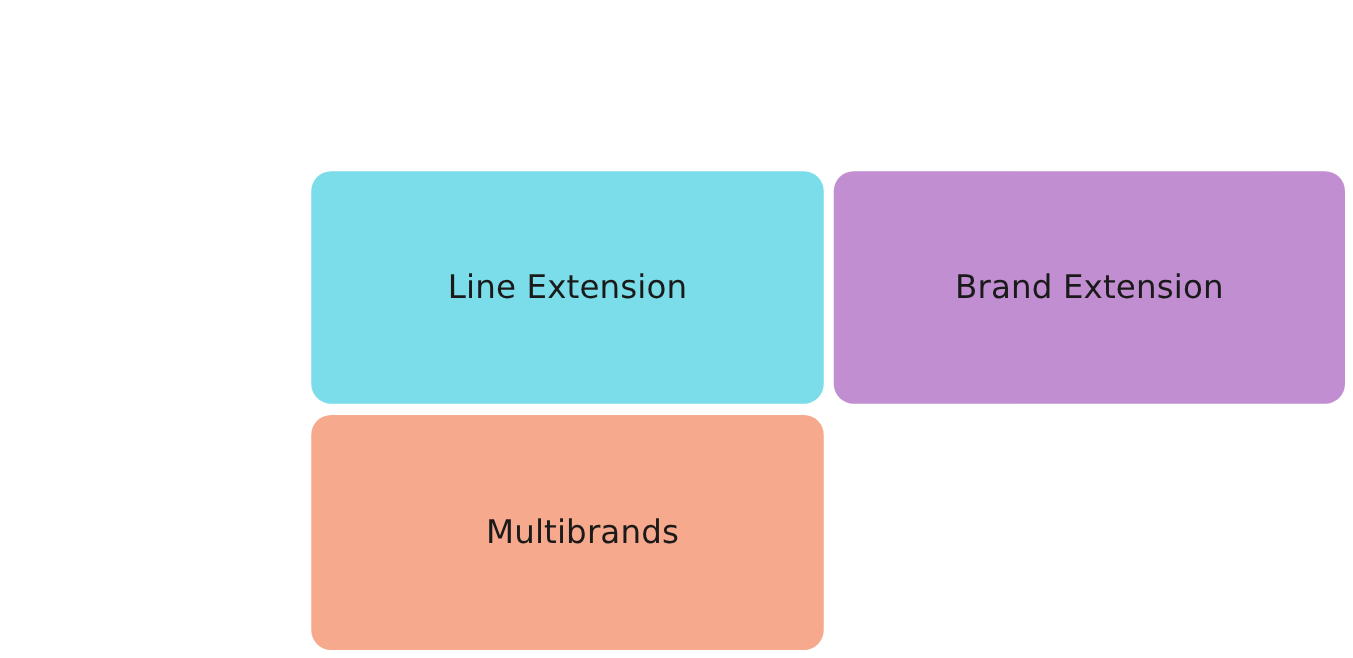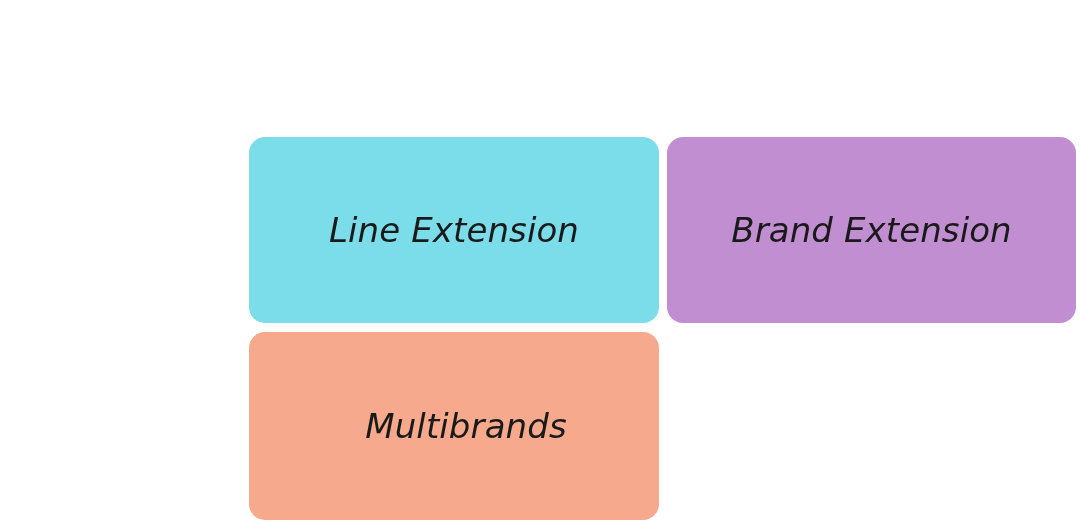--- a/index.html
+++ b/index.html
@@ -84,27 +84,26 @@
   
   .quad {
     position: absolute;
     border-radius: 16px;
     display: flex;
     align-items: center;
     justify-content: center;
     box-sizing: border-box;
   }
   .quad-label {
-    font-size: 34px;
+    font-size: 26px;
     font-weight: 400;
     color: #1a1a1a;
     line-height: 1;
     letter-spacing: 0.1px;
     text-align: right;
-    font-style: italic;
   }
 
   #quad-line-extension {
     left: 249px;
     top: 137px;
     width: 410px;
     height: 186px;
   }
   #quad-brand-extension {
     left: 667px;

